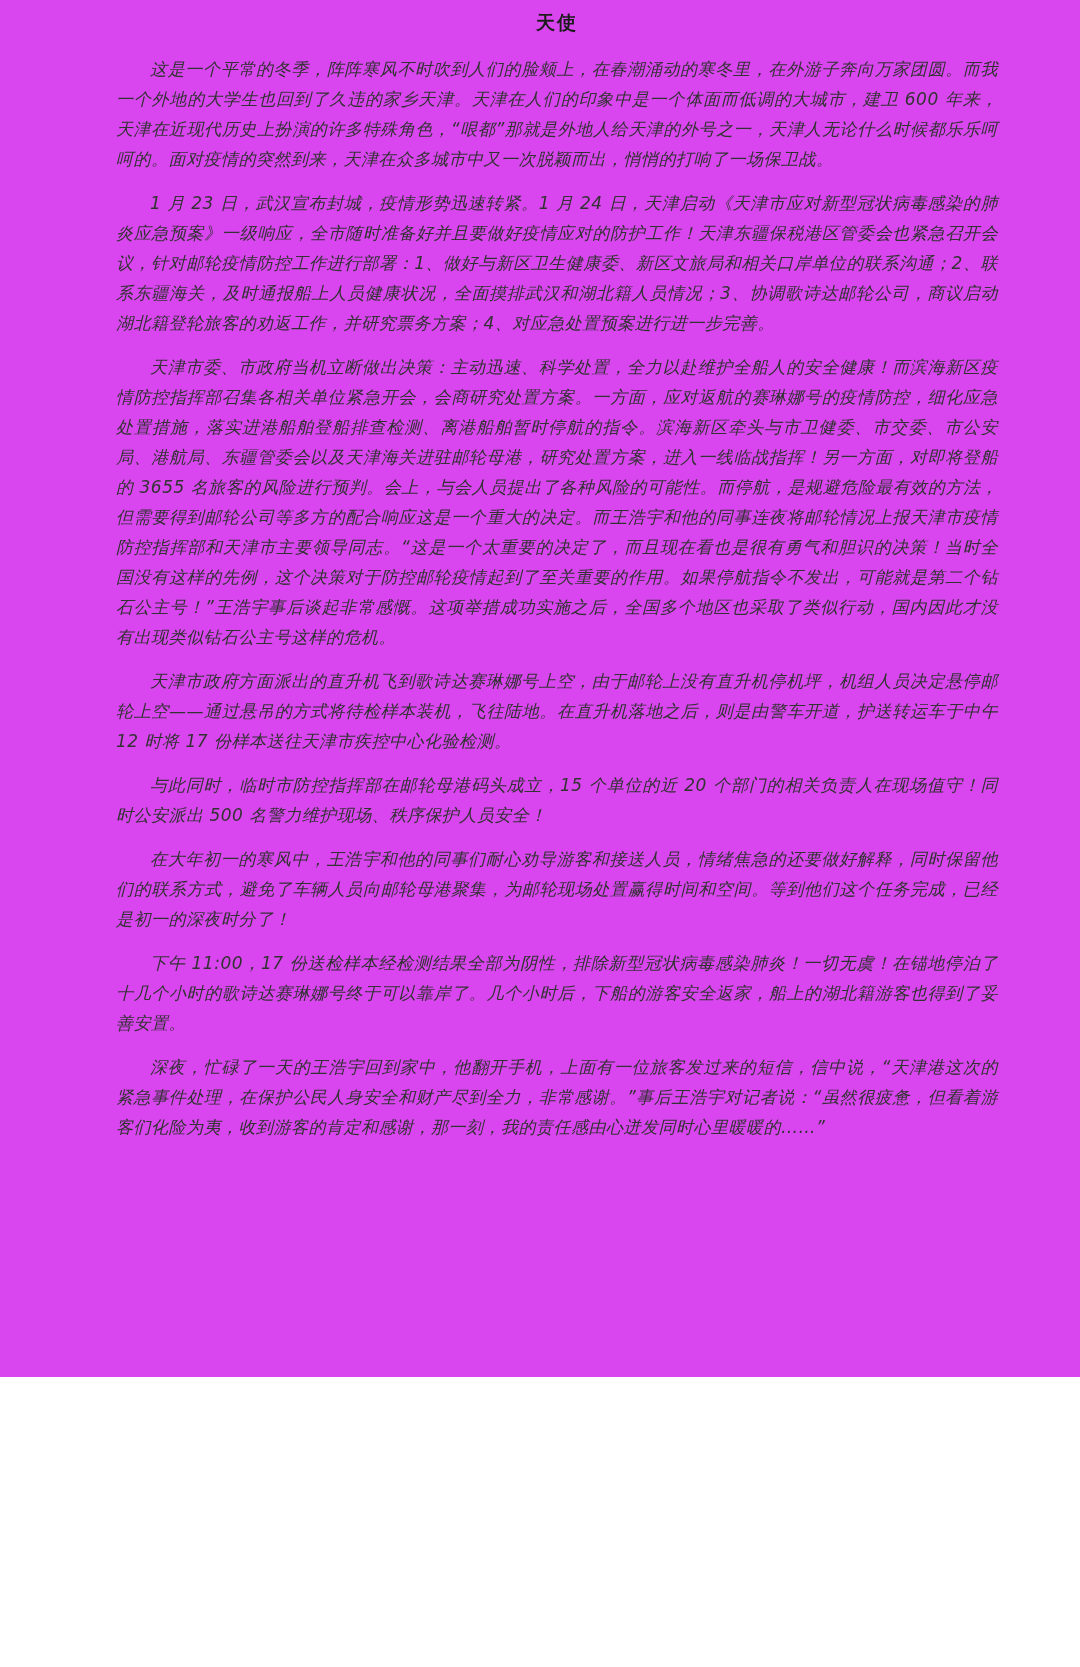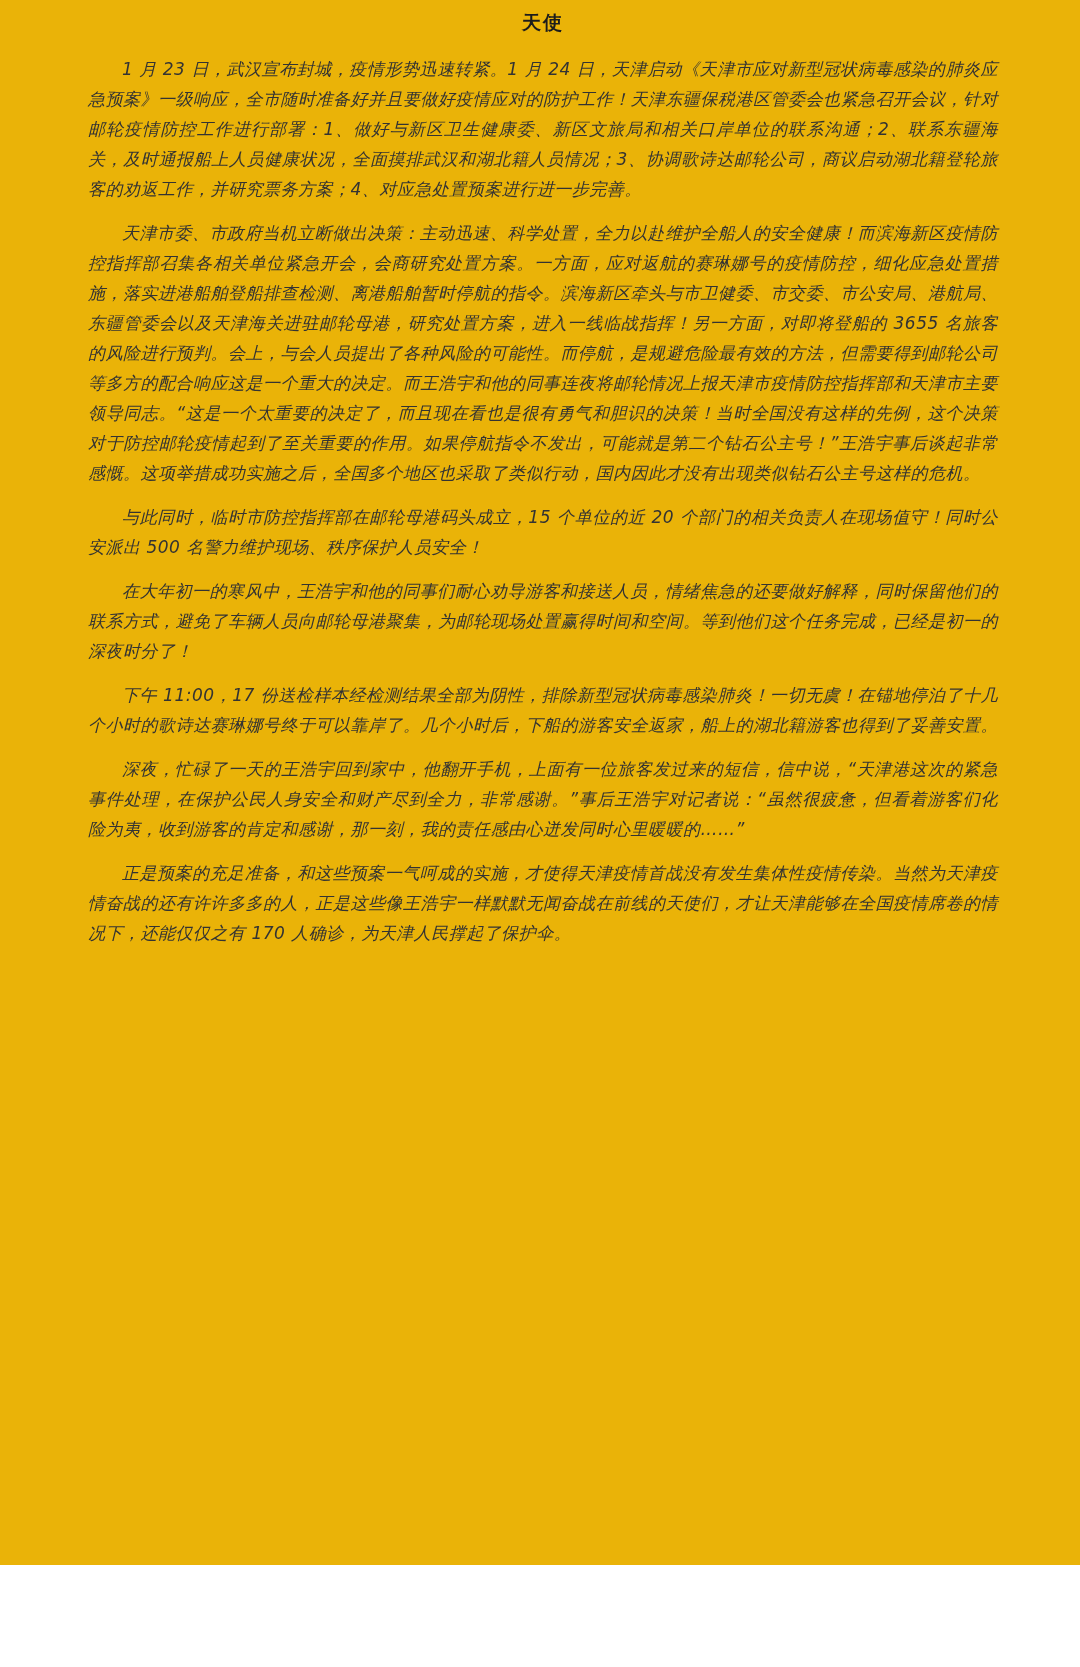--- a/index.html
+++ b/index.html
@@ -9,23 +9,23 @@
   }
   body {
     width: 1080px;
     height: 1667px;
     overflow: hidden;
     font-family: "DejaVu Sans", sans-serif;
   }
   .page {
     box-sizing: border-box;
     width: 1080px;
-    height: 1565px;
-    padding: 10px 82px 20px 88px;
-    background: #eab308;
+    height: 1377px;
+    padding: 10px 82px 20px 116px;
+    background: #d946ef;
     color: #2e2e2e;
   }
   .doc-title {
     margin: 0 0 18px 0;
     text-align: center;
     font-size: 19px;
     font-weight: bold;
     color: #1c1c1c;
     letter-spacing: 2px;
   }
@@ -41,21 +41,22 @@
     word-break: break-all;
   }
 </style>
 </head>
 <body>
 
 <div class="page">
   <h1 class="doc-title">天使</h1>
 
   <div>
+      <p class="para">这是一个平常的冬季，阵阵寒风不时吹到人们的脸颊上，在春潮涌动的寒冬里，在外游子奔向万家团圆。而我一个外地的大学生也回到了久违的家乡天津。天津在人们的印象中是一个体面而低调的大城市，建卫 600 年来，天津在近现代历史上扮演的许多特殊角色，“哏都”那就是外地人给天津的外号之一，天津人无论什么时候都乐乐呵呵的。面对疫情的突然到来，天津在众多城市中又一次脱颖而出，悄悄的打响了一场保卫战。</p>
       <p class="para">1 月 23 日，武汉宣布封城，疫情形势迅速转紧。1 月 24 日，天津启动《天津市应对新型冠状病毒感染的肺炎应急预案》一级响应，全市随时准备好并且要做好疫情应对的防护工作！天津东疆保税港区管委会也紧急召开会议，针对邮轮疫情防控工作进行部署：1、做好与新区卫生健康委、新区文旅局和相关口岸单位的联系沟通；2、联系东疆海关，及时通报船上人员健康状况，全面摸排武汉和湖北籍人员情况；3、协调歌诗达邮轮公司，商议启动湖北籍登轮旅客的劝返工作，并研究票务方案；4、对应急处置预案进行进一步完善。</p>
       <p class="para">天津市委、市政府当机立断做出决策：主动迅速、科学处置，全力以赴维护全船人的安全健康！而滨海新区疫情防控指挥部召集各相关单位紧急开会，会商研究处置方案。一方面，应对返航的赛琳娜号的疫情防控，细化应急处置措施，落实进港船舶登船排查检测、离港船舶暂时停航的指令。滨海新区牵头与市卫健委、市交委、市公安局、港航局、东疆管委会以及天津海关进驻邮轮母港，研究处置方案，进入一线临战指挥！另一方面，对即将登船的 3655 名旅客的风险进行预判。会上，与会人员提出了各种风险的可能性。而停航，是规避危险最有效的方法，但需要得到邮轮公司等多方的配合响应这是一个重大的决定。而王浩宇和他的同事连夜将邮轮情况上报天津市疫情防控指挥部和天津市主要领导同志。“这是一个太重要的决定了，而且现在看也是很有勇气和胆识的决策！当时全国没有这样的先例，这个决策对于防控邮轮疫情起到了至关重要的作用。如果停航指令不发出，可能就是第二个钻石公主号！”王浩宇事后谈起非常感慨。这项举措成功实施之后，全国多个地区也采取了类似行动，国内因此才没有出现类似钻石公主号这样的危机。</p>
+      <p class="para">天津市政府方面派出的直升机飞到歌诗达赛琳娜号上空，由于邮轮上没有直升机停机坪，机组人员决定悬停邮轮上空——通过悬吊的方式将待检样本装机，飞往陆地。在直升机落地之后，则是由警车开道，护送转运车于中午 12 时将 17 份样本送往天津市疾控中心化验检测。</p>
       <p class="para">与此同时，临时市防控指挥部在邮轮母港码头成立，15 个单位的近 20 个部门的相关负责人在现场值守！同时公安派出 500 名警力维护现场、秩序保护人员安全！</p>
       <p class="para">在大年初一的寒风中，王浩宇和他的同事们耐心劝导游客和接送人员，情绪焦急的还要做好解释，同时保留他们的联系方式，避免了车辆人员向邮轮母港聚集，为邮轮现场处置赢得时间和空间。等到他们这个任务完成，已经是初一的深夜时分了！</p>
       <p class="para">下午 11:00，17 份送检样本经检测结果全部为阴性，排除新型冠状病毒感染肺炎！一切无虞！在锚地停泊了十几个小时的歌诗达赛琳娜号终于可以靠岸了。几个小时后，下船的游客安全返家，船上的湖北籍游客也得到了妥善安置。</p>
       <p class="para">深夜，忙碌了一天的王浩宇回到家中，他翻开手机，上面有一位旅客发过来的短信，信中说，“天津港这次的紧急事件处理，在保护公民人身安全和财产尽到全力，非常感谢。”事后王浩宇对记者说：“虽然很疲惫，但看着游客们化险为夷，收到游客的肯定和感谢，那一刻，我的责任感由心迸发同时心里暖暖的……”</p>
-      <p class="para">正是预案的充足准备，和这些预案一气呵成的实施，才使得天津疫情首战没有发生集体性疫情传染。当然为天津疫情奋战的还有许许多多的人，正是这些像王浩宇一样默默无闻奋战在前线的天使们，才让天津能够在全国疫情席卷的情况下，还能仅仅之有 170 人确诊，为天津人民撑起了保护伞。</p>
     </div>
 </div>
 
 </body></html>

